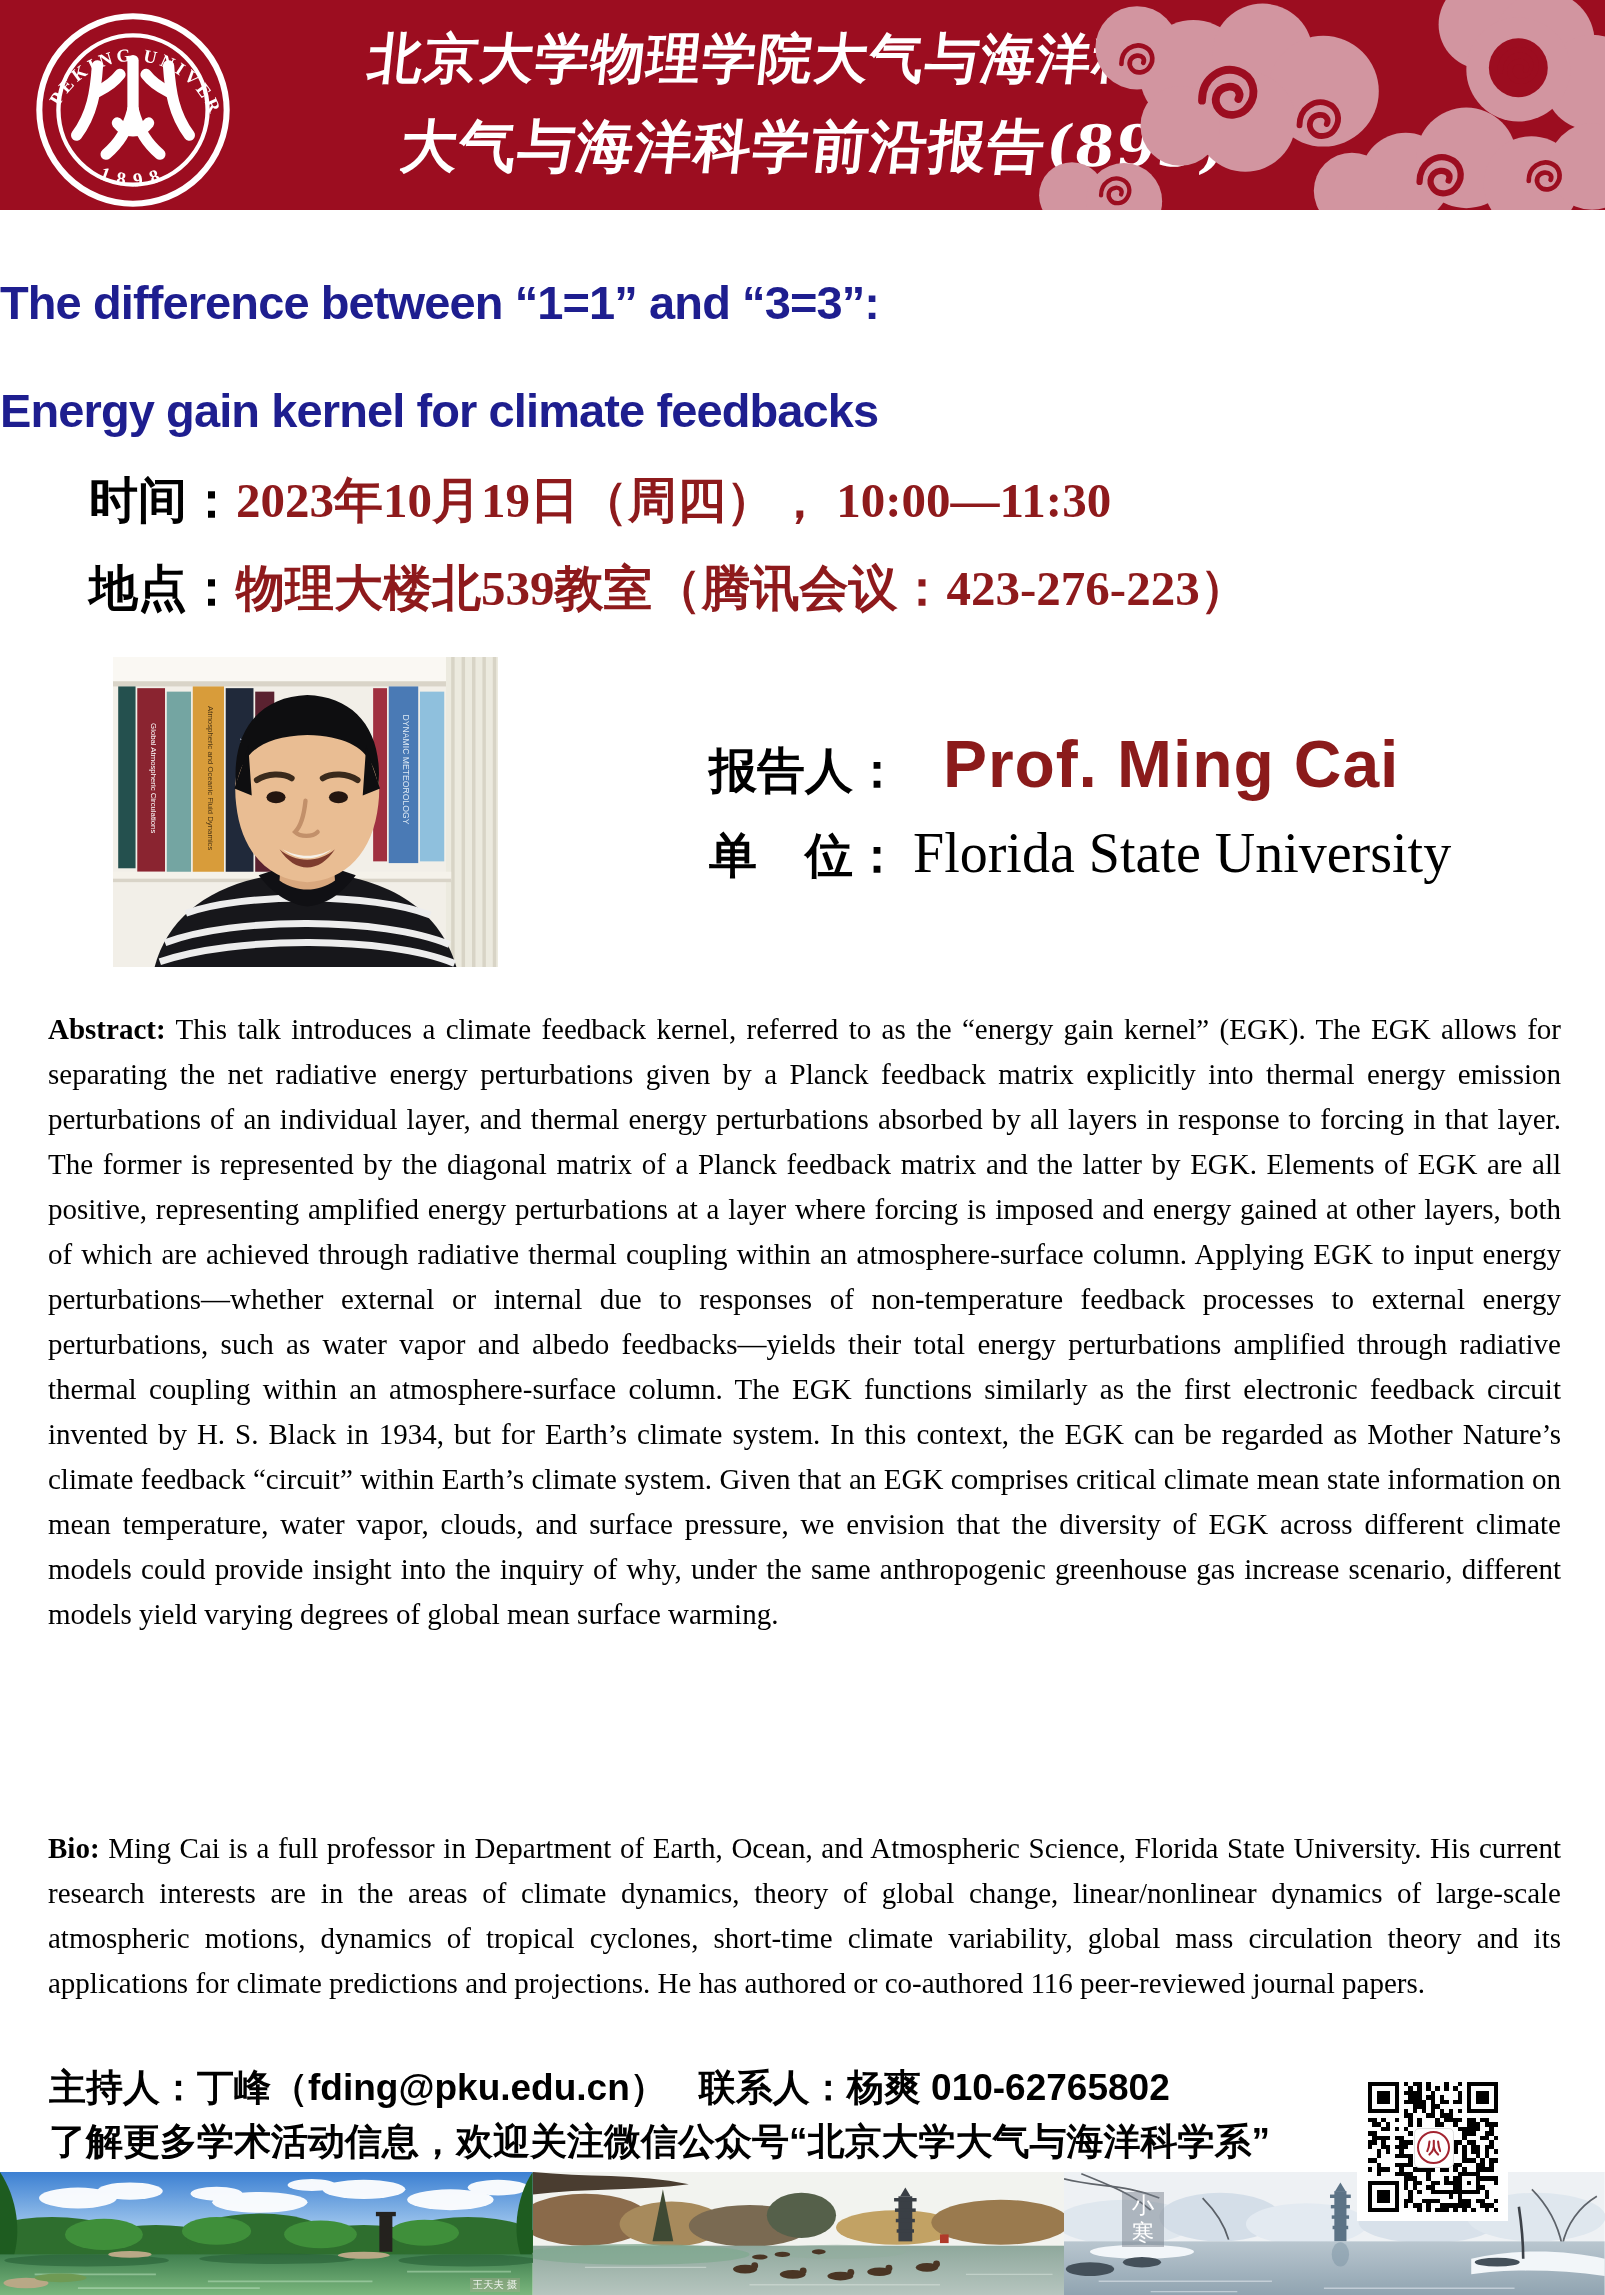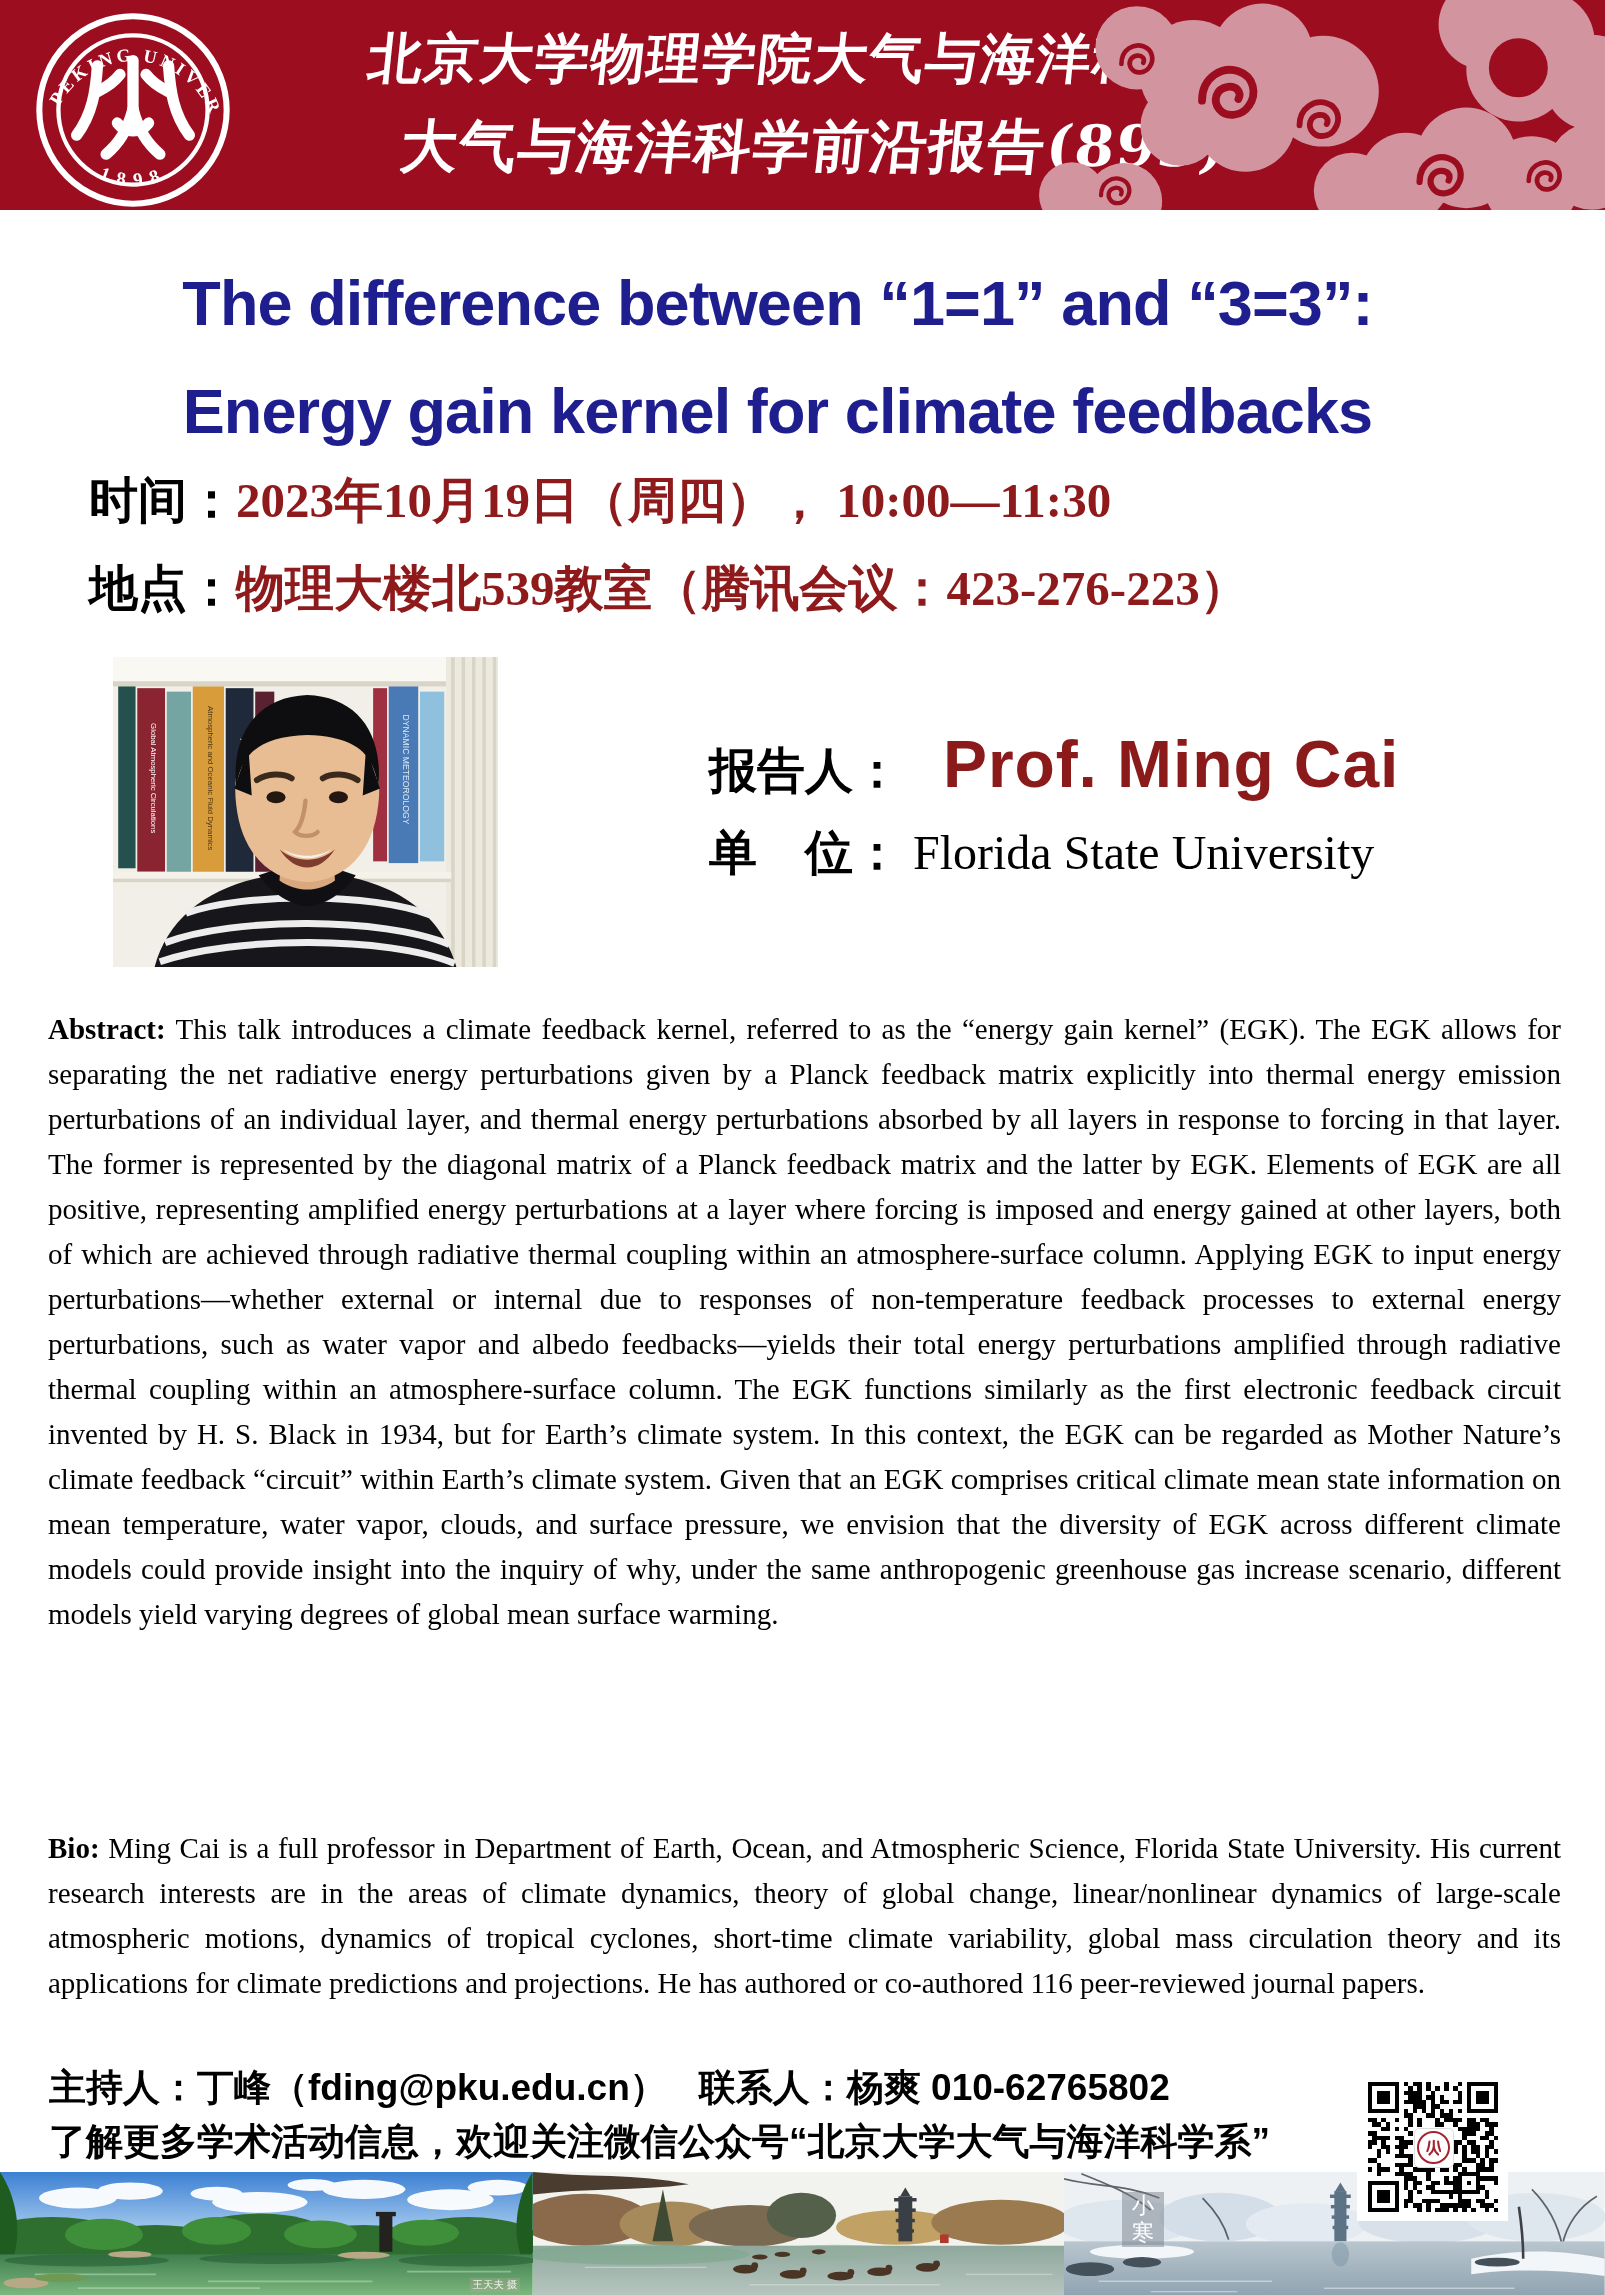--- a/index.html
+++ b/index.html
@@ -10,38 +10,38 @@
   .header{position:absolute;left:0;top:0;width:1605px;height:210px;background:#9c0d20;}
   .seal{position:absolute;left:35px;top:12px;width:196px;height:196px;}
   .header-titles{position:absolute;left:277px;top:0;width:1074px;height:210px;color:#ffffff;text-align:center;}
   .header-line1{position:absolute;left:0;top:22.5px;width:100%;font-size:54px;font-weight:bold;
                 font-family:"DejaVu Serif",serif;transform:skewX(-6deg);letter-spacing:1.7px;white-space:nowrap;}
   .header-line2{position:absolute;left:0;top:109px;width:100%;font-size:57px;font-weight:bold;
                 font-family:"DejaVu Serif",serif;transform:skewX(-6deg);letter-spacing:1.7px;white-space:nowrap;}
   .clouds{position:absolute;right:0;top:0;width:572px;height:210px;}
 
   
-  .talk-title{position:absolute;left:0;top:249px;width:1555px;text-align:center;color:#1e1e8f;
-              font-weight:bold;font-size:63px;line-height:108px;letter-spacing:-0.9px;}
+  .talk-title{position:absolute;left:0;top:249px;width:1555px;text-align:left;color:#1e1e8f;
+              font-weight:bold;font-size:47px;line-height:108px;letter-spacing:-0.9px;}
 
   
   .info-row{position:absolute;left:89px;white-space:nowrap;font-size:49px;font-weight:bold;}
   .info-row .lbl{color:#000000;font-family:"Liberation Sans",sans-serif;}
   .info-row .val{color:#8e1a1c;font-family:"Liberation Serif",serif;}
   .row-time{top:468px;}
   .row-loc{top:556px;}
 
   
   .speaker-photo{position:absolute;left:113px;top:657px;width:385px;height:310px;}
   .speaker-line{position:absolute;left:709px;white-space:nowrap;display:flex;align-items:baseline;}
   .line-name{top:726px;gap:14px;}
   .line-affil{top:821px;}
   .cn-label{font-size:48px;font-weight:bold;color:#000;}
   .prof-name{font-size:66px;font-weight:bold;color:#8b1b1b;margin-left:28px;letter-spacing:0.9px;}
-  .affil-val{font-size:48px;color:#000;font-family:"Liberation Serif",serif;margin-left:12px;}
+  .affil-val{font-size:56px;color:#000;font-family:"Liberation Serif",serif;margin-left:12px;}
 
   
   .para{position:absolute;left:48px;width:1513px;font-family:"Liberation Serif",serif;
         font-size:29px;line-height:45px;text-align:justify;color:#000;}
   .para b{font-family:"Liberation Serif",serif;}
   .abstract{top:978px;}
   .bio{top:1797px;}
 
   
   .host-line{position:absolute;left:49px;top:2063px;font-size:37px;font-weight:600;color:#000;white-space:nowrap;}

